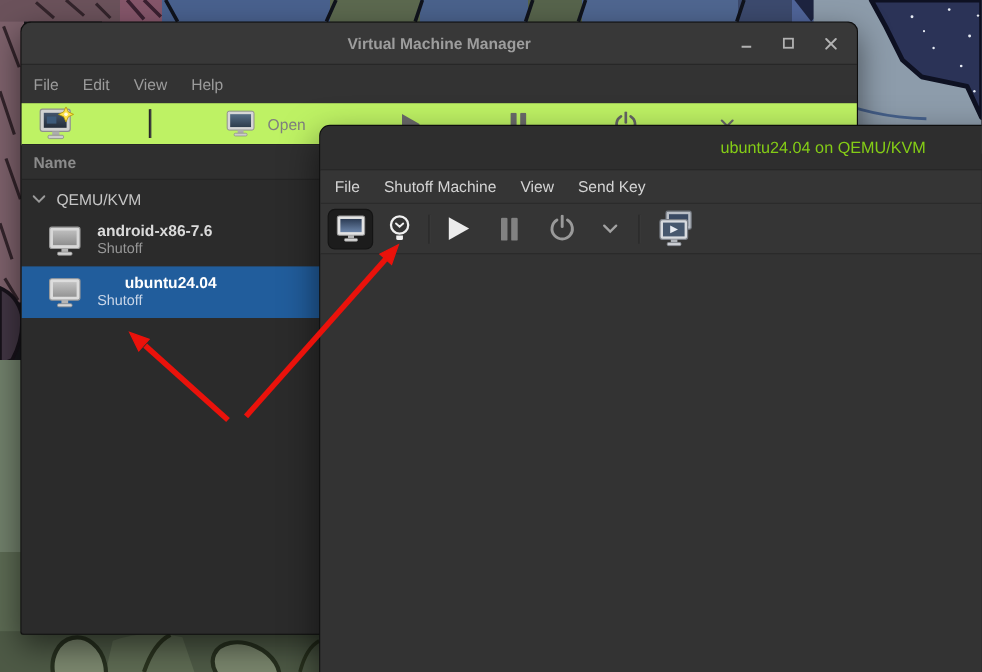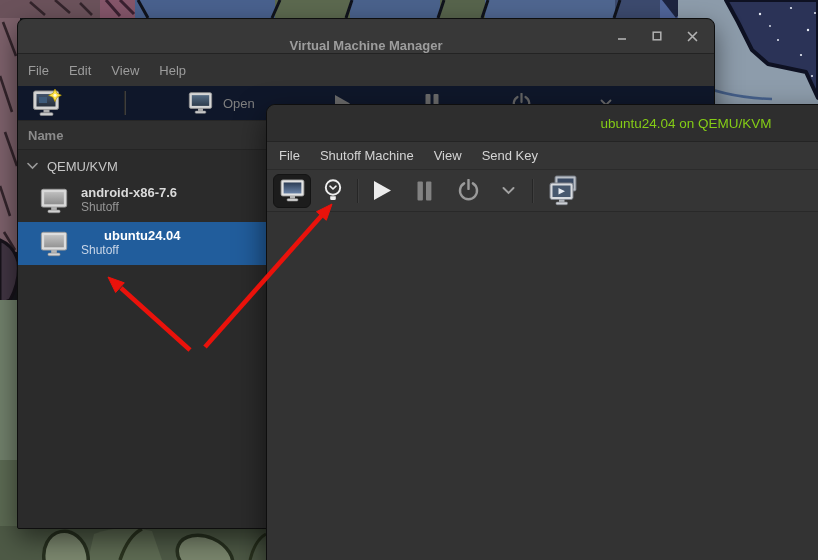--- a/index.html
+++ b/index.html
@@ -22,38 +22,38 @@
     background:#2b2b2b;border-radius:8px 8px 2px 2px;
     box-shadow:0 10px 26px rgba(0,0,0,.5);
   }
   .win2{
     left:266px;top:104px;width:838px;height:712px;z-index:2;
     background:#333333;border-radius:9px 9px 0 0;
     box-shadow:0 12px 30px rgba(0,0,0,.55);
   }
 
   
-  .titlebar{position:relative;display:flex;align-items:flex-end;justify-content:center;flex:none;}
+  .titlebar{position:relative;display:flex;align-items:center;justify-content:center;flex:none;}
   .w1-titlebar{height:34px;background:#383838;border-bottom:1px solid #232323;border-radius:8px 8px 0 0;}
   .w1-title{color:#9d9d9d;font-weight:bold;font-size:13px;}
   .w1-controls{position:absolute;right:14px;top:0;height:100%;display:flex;align-items:center;gap:21px;}
   .winbtn{background:none;border:none;padding:2px;cursor:default;color:#b2b2b2;display:flex;align-items:center;}
   .w2-titlebar{height:36px;background:#2e2e2e;border-bottom:1px solid #242424;border-radius:9px 9px 0 0;}
   .w2-title{position:absolute;left:419px;top:50%;transform:translate(-50%,-50%);
     color:#84cc16;font-weight:normal;font-size:13.5px;white-space:nowrap;}
 
   
   .menubar{display:flex;align-items:center;flex:none;font-size:13px;}
   .w1-menubar{height:32px;background:#333333;padding-left:10px;gap:20px;color:#9c9c9c;}
   .w2-menubar{height:27px;background:#353535;padding-left:12px;gap:20px;color:#d4d4d4;border-bottom:1px solid #2b2b2b;}
   .menu-item{cursor:default;}
 
   
   .toolbar{display:flex;align-items:center;flex:none;}
-  .w1-toolbar{height:34px;background:#0f172a;border-bottom:1px solid #262626;padding-left:12px;gap:48px;}
+  .w1-toolbar{height:34px;background:#bef264;border-bottom:1px solid #262626;padding-left:12px;gap:48px;}
   .w2-toolbar{height:41px;background:#353535;border-bottom:1px solid #292929;padding-left:6px;}
   .tbtn{background:none;border:none;padding:0;display:flex;align-items:center;justify-content:center;cursor:default;}
   .tsep{width:1px;height:24px;background:#262626;border-right:1px solid #3e3e3e;flex:none;}
   .open-label{color:#7f7f7f;font-size:13px;margin-left:9px;}
   .console-btn{width:38px;height:34px;background:#1c1c1c;border:1px solid #141414;border-radius:6px;}
 
   
   .list-header{height:28px;background:#2f2f2f;border-bottom:1px solid #242424;
     display:flex;align-items:center;padding-left:10px;color:#8b8b8b;font-weight:bold;font-size:13px;flex:none;}
   .tree{flex:1;background:#2b2b2b;padding-top:3px;overflow:hidden;border-radius:0 0 2px 2px;}

